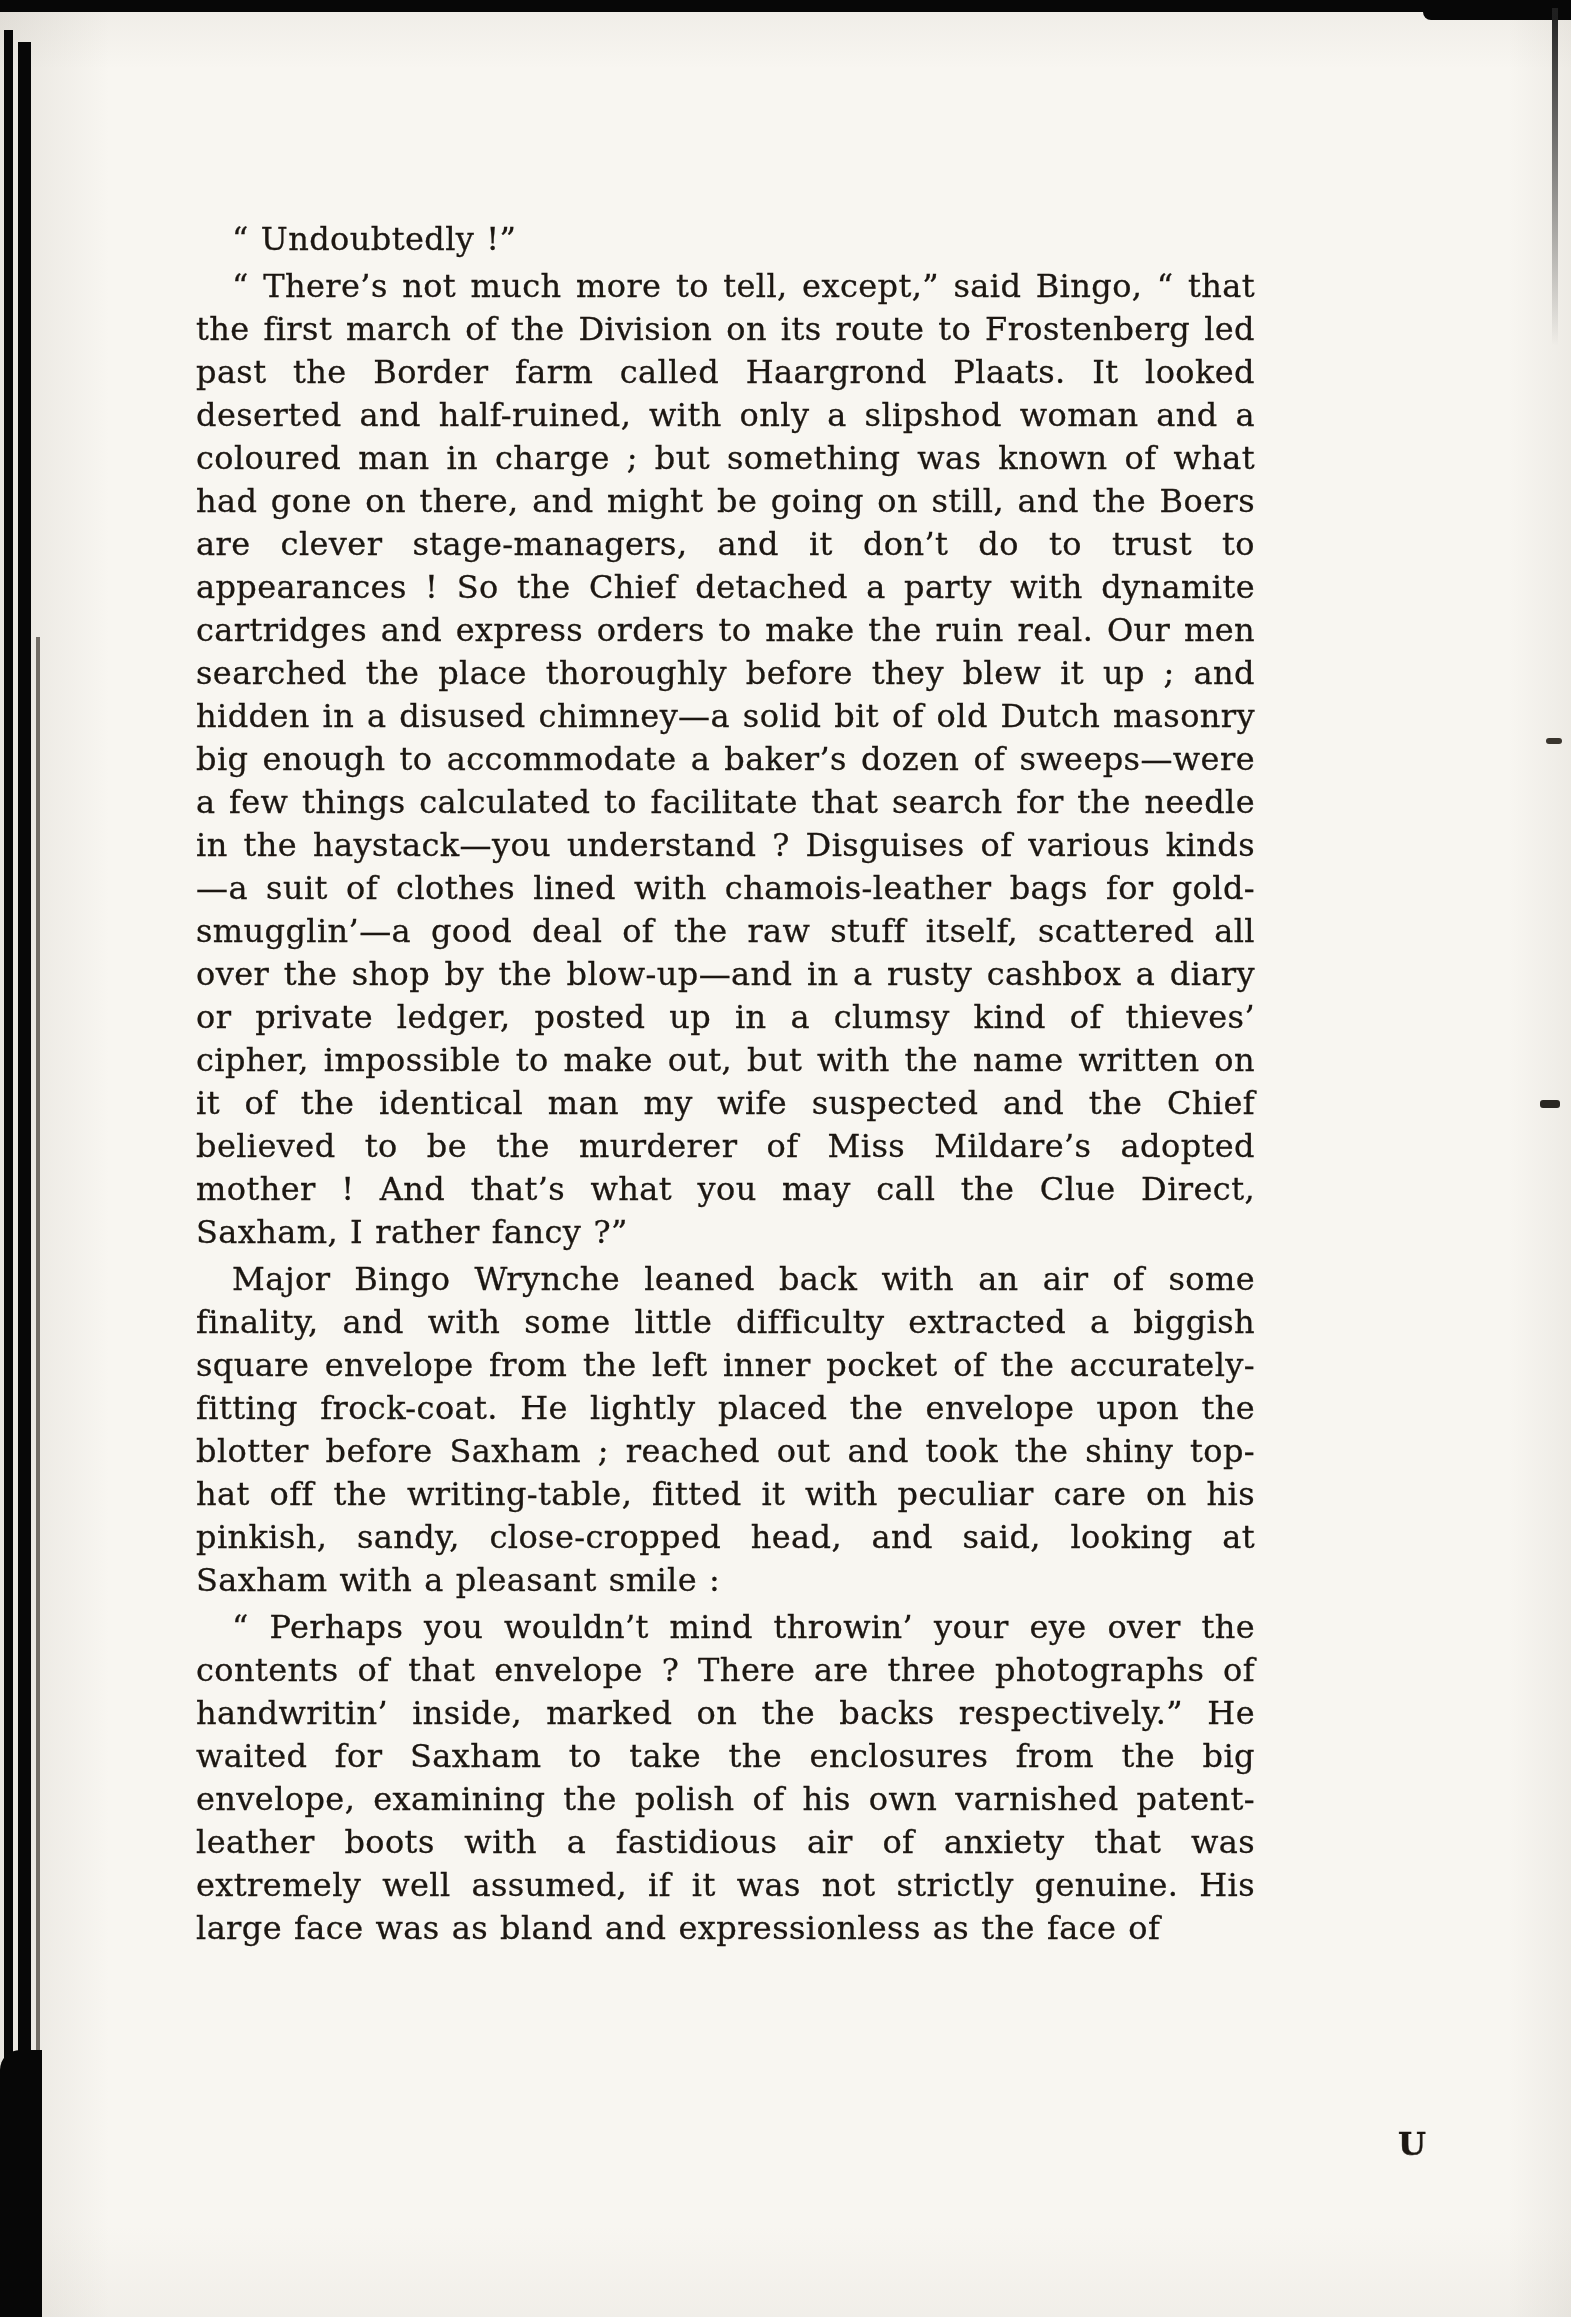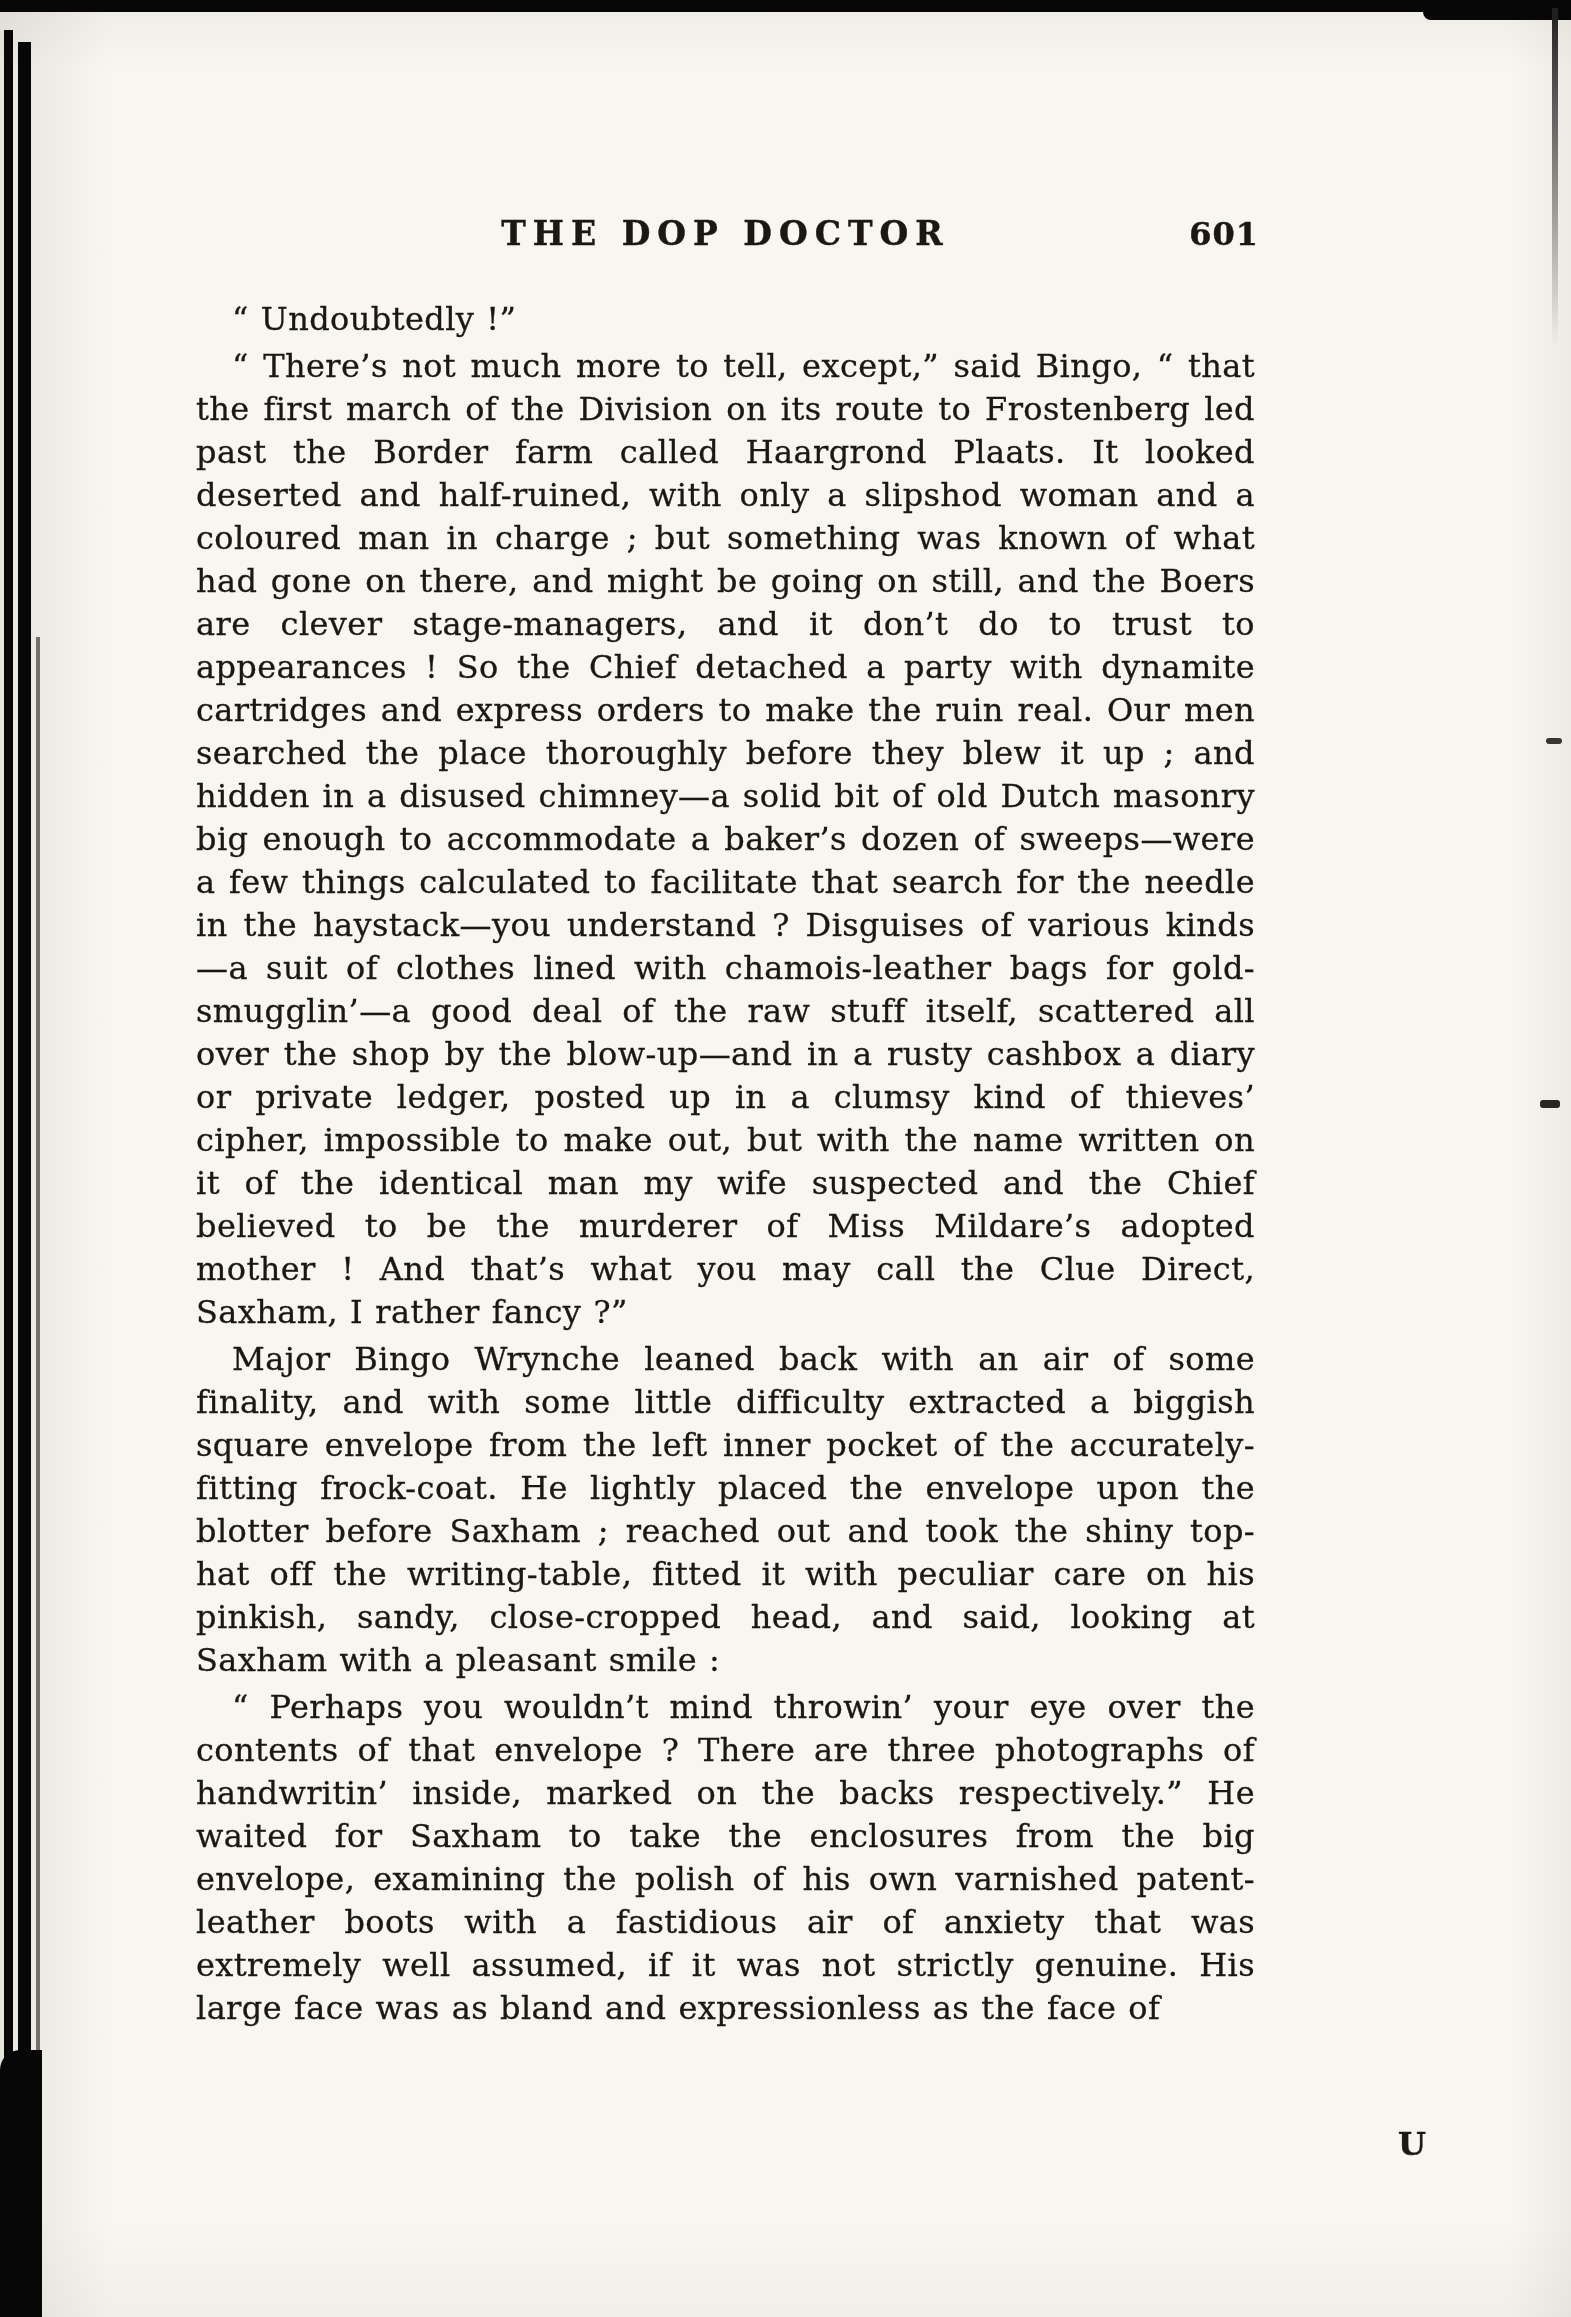--- a/index.html
+++ b/index.html
@@ -95,24 +95,20 @@
 <div class="artifact" id="edge-right-line"></div>
 <div class="artifact" id="edge-left-outer"></div>
 <div class="artifact" id="edge-left-inner"></div>
 <div class="artifact" id="edge-left-thin"></div>
 <div class="artifact" id="edge-left-bottom"></div>
 <div class="artifact" id="speck-right-1"></div>
 <div class="artifact" id="speck-right-2"></div>
 
 <div class="page">
 
-  <header class="running-head">
-    <span class="running-title">THE DOP DOCTOR</span>
-    <span class="page-number">601</span>
-  </header>
 
   <main class="body-text">
     <p>“&nbsp;Undoubtedly&nbsp;!”</p>
     <p>“&nbsp;There’s not much more to tell, except,” said Bingo, “&nbsp;that the first march of the Division on its route to Frostenberg led past the Border farm called Haargrond Plaats. It looked deserted and half-ruined, with only a slipshod woman and a coloured man in charge&nbsp;; but something was known of what had gone on there, and might be going on still, and the Boers are clever stage-managers, and it don’t do to trust to appearances&nbsp;! So the Chief detached a party with dynamite cartridges and express orders to make the ruin real. Our men searched the place thoroughly before they blew it up&nbsp;; and hidden in a disused chimney—a solid bit of old Dutch masonry big enough to accommodate a baker’s dozen of sweeps—were a few things calculated to facilitate that search for the needle in the haystack—you understand&nbsp;? Disguises of various kinds—a suit of clothes lined with chamois-leather bags for gold-smugglin’—a good deal of the raw stuff itself, scattered all over the shop by the blow-up—and in a rusty cashbox a diary or private ledger, posted up in a clumsy kind of thieves’ cipher, impossible to make out, but with the name written on it of the identical man my wife suspected and the Chief believed to be the murderer of Miss Mildare’s adopted mother&nbsp;! And that’s what you may call the Clue Direct, Saxham, I rather fancy&nbsp;?”</p>
     <p>Major Bingo Wrynche leaned back with an air of some finality, and with some little difficulty extracted a biggish square envelope from the left inner pocket of the accurately-fitting frock-coat. He lightly placed the envelope upon the blotter before Saxham&nbsp;; reached out and took the shiny top-hat off the writing-table, fitted it with peculiar care on his pinkish, sandy, close-cropped head, and said, looking at Saxham with a pleasant smile&nbsp;:</p>
     <p>“&nbsp;Perhaps you wouldn’t mind throwin’ your eye over the contents of that envelope&nbsp;? There are three photographs of handwritin’ inside, marked on the backs respectively.” He waited for Saxham to take the enclosures from the big envelope, examining the polish of his own varnished patent-leather boots with a fastidious air of anxiety that was extremely well assumed, if it was not strictly genuine. His large face was as bland and expressionless as the face of</p>
   </main>
 
 </div>
 

